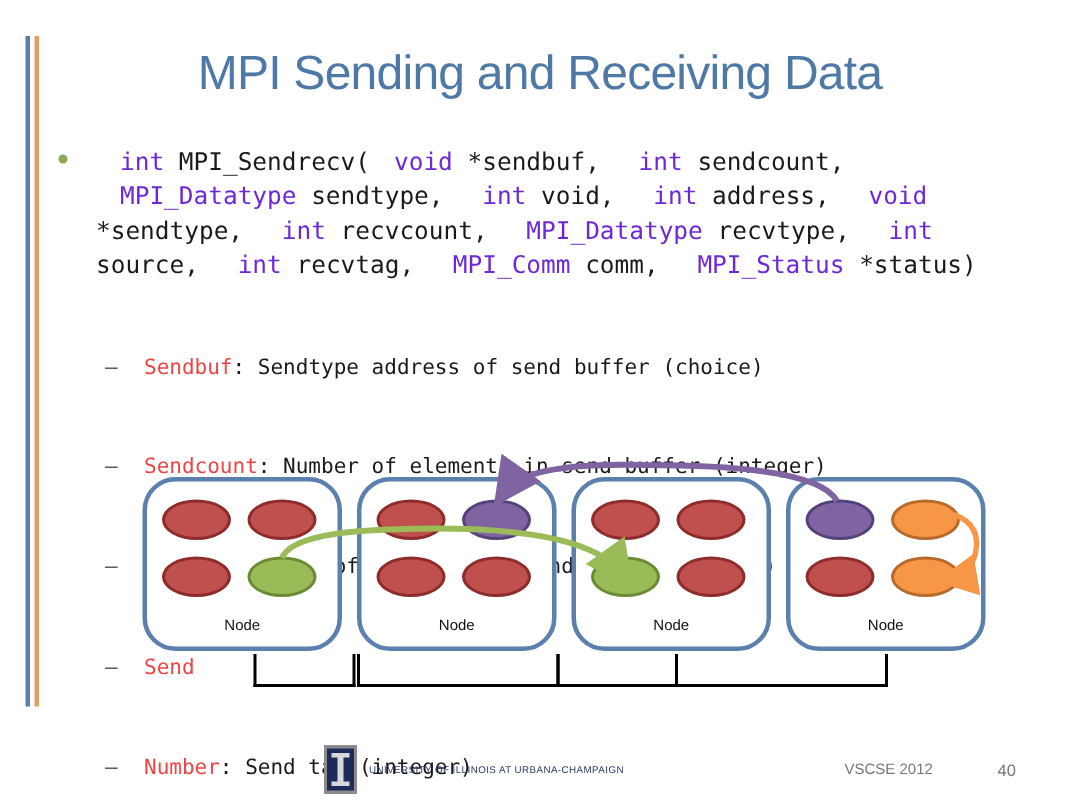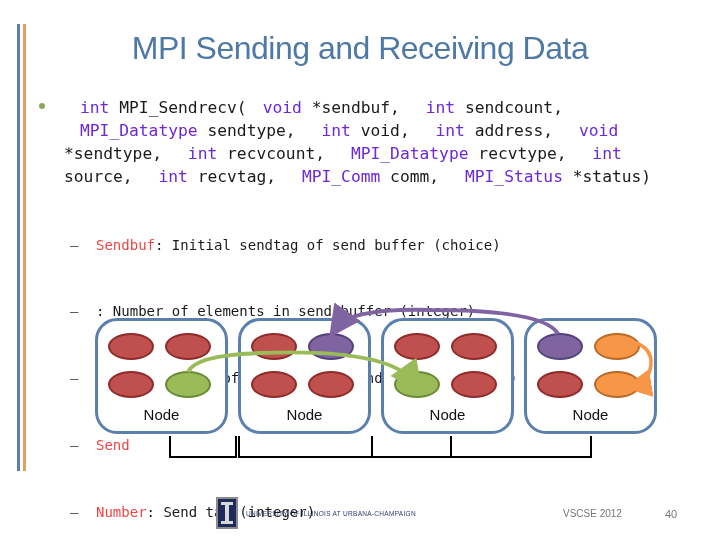--- a/index.html
+++ b/index.html
@@ -38,21 +38,21 @@
       position: absolute; top: 436px; height: 20px;
       border: 2px solid #000; border-top: none;
     }
     .node {
       position: absolute; top: 318px; width: 133px; height: 116px;
       border: 3px solid #5b80ad; border-radius: 22px; background: #ffffff;
       box-sizing: border-box;
     }
     .node-label {
       position: absolute; bottom: 8px; left: 0; width: 100%; text-align: center;
-      font-family: "Liberation Sans", sans-serif; font-size: 15px; color: #111;
+      font-family: "Liberation Sans", sans-serif; font-size: 10px; color: #111;
     }
     .blob {
       position: absolute; width: 46px; height: 27px; border-radius: 50% / 50%;
       box-sizing: border-box; border: 2px solid;
     }
     .red { background: #c0504d; border-color: #8e2b2b; }
     .green { background: #9bbb59; border-color: #6a8a35; }
     .purple { background: #8064a2; border-color: #54427a; }
     .orange { background: #f79646; border-color: #b86a28; }
     .arrows { position: absolute; left: 0; top: 0; width: 720px; height: 540px; pointer-events: none; }
@@ -93,22 +93,22 @@
 <div class="title">MPI Sending and Receiving Data</div>
 
 <div class="bullet-dot"></div>
 
 <div class="code"><span class="kw">int</span><span> MPI_Sendrecv(</span><span class="kw">void</span><span> *sendbuf, </span><span class="kw">int</span><span> sendcount,</span>
 <span class="kw">MPI_Datatype</span><span> sendtype, </span><span class="kw">int</span><span> void, </span><span class="kw">int</span><span> address, </span><span class="kw">void</span>
 <span>*sendtype, </span><span class="kw">int</span><span> recvcount, </span><span class="kw">MPI_Datatype</span><span> recvtype, </span><span class="kw">int</span>
 <span>source, </span><span class="kw">int</span><span> recvtag, </span><span class="kw">MPI_Comm</span><span> comm, </span><span class="kw">MPI_Status</span><span> *status)</span></div>
 
 <div class="sub">
-  <div class="row"><span class="dash">–</span><span class="param">Sendbuf</span><span>: Initial sendtag of send buffer (choice)</span></div>
-  <div class="row"><span class="dash">–</span><span>: Number of elements in send buffer (integer)</span></div>
+  <div class="row"><span class="dash">–</span><span class="param">Sendbuf</span><span>: Sendtype address of send buffer (choice)</span></div>
+  <div class="row"><span class="dash">–</span><span class="param">Sendcount</span><span>: Number of elements in send buffer (integer)</span></div>
   <div class="row"><span class="dash">–</span><span class="param">Sendtype</span><span>: Type of elements in send buffer (handle)</span></div>
   <div class="row"><span class="dash">–</span><span class="param">Send</span></div>
   <div class="row"><span class="dash">–</span><span class="param">Number</span><span>: Send tag (integer)</span></div>
   
   
   
   
   
   
   

